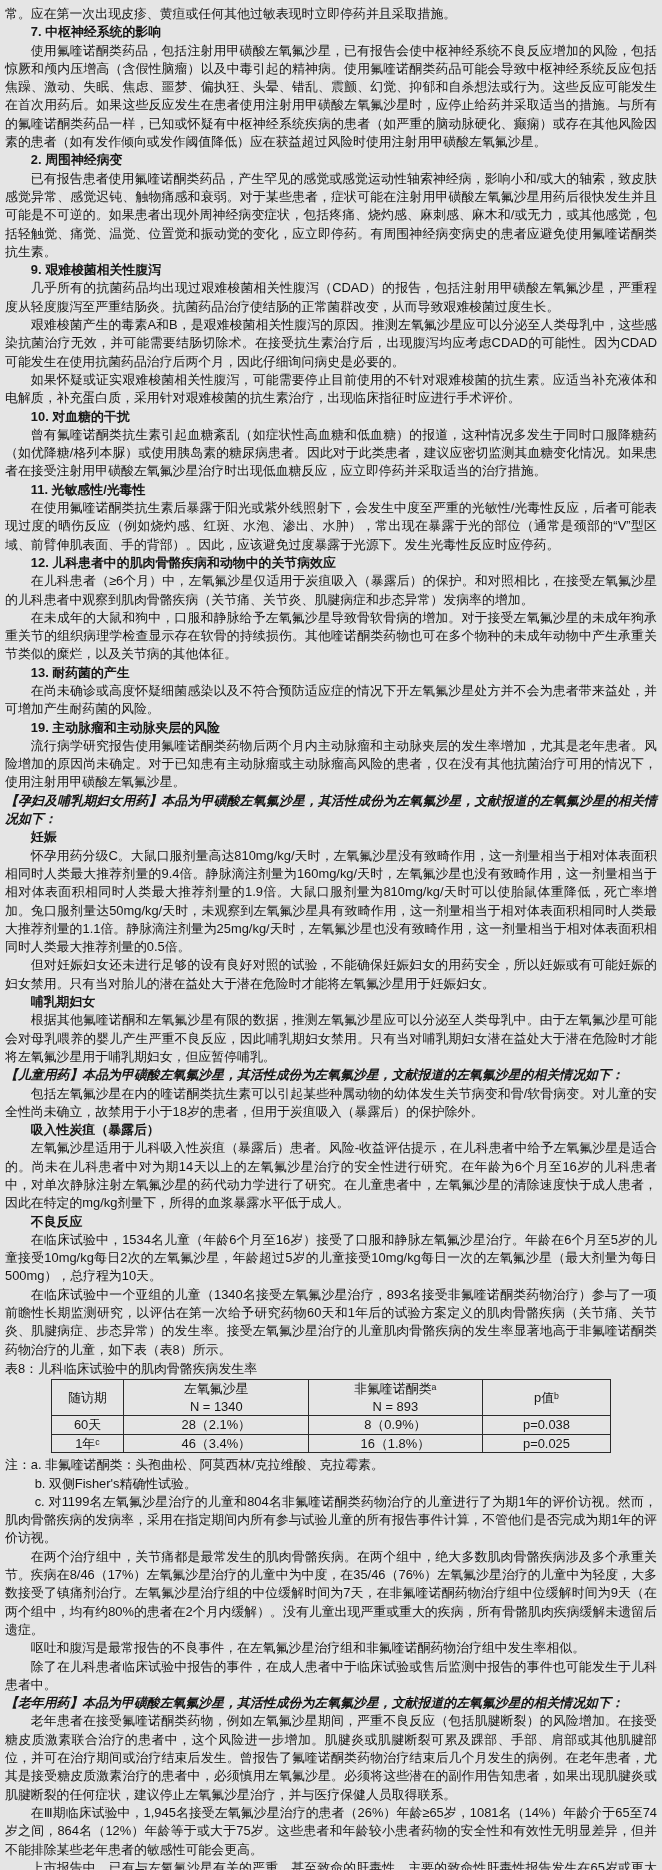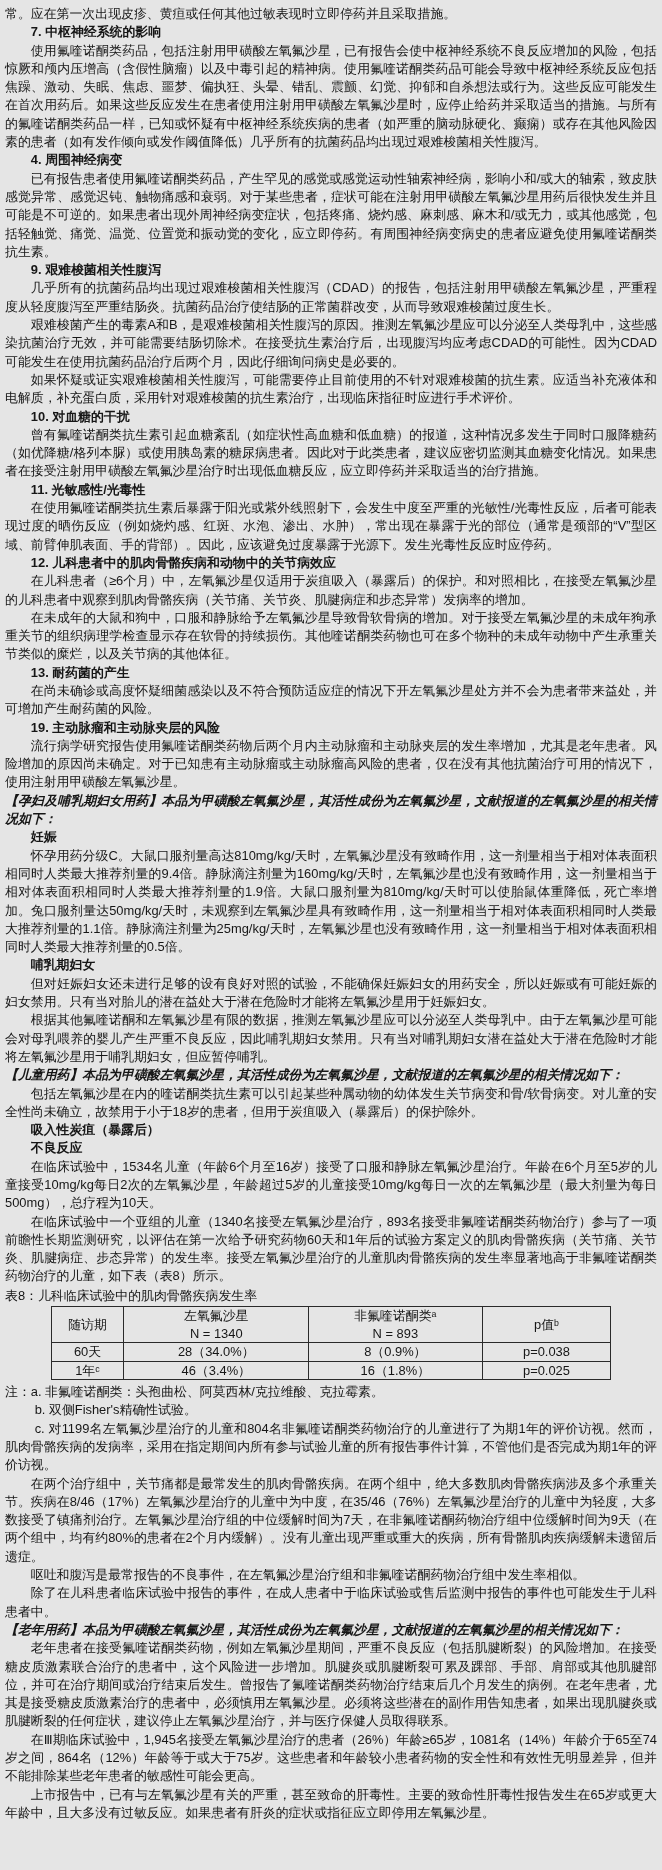--- a/index.html
+++ b/index.html
@@ -43,47 +43,48 @@
   }
   col.c0 { width:13%; } col.c1 { width:33%; } col.c2 { width:31%; } col.c3 { width:23%; }
 </style>
 </head>
 <body>
 
 <div class="page">
   <div class="doc-body">
       <div class="para style-continuation">常。应在第一次出现皮疹、黄疸或任何其他过敏表现时立即停药并且采取措施。</div>
       <div class="para style-heading">7. 中枢神经系统的影响</div>
-      <div class="para style-body">使用氟喹诺酮类药品，包括注射用甲磺酸左氧氟沙星，已有报告会使中枢神经系统不良反应增加的风险，包括惊厥和颅内压增高（含假性脑瘤）以及中毒引起的精神病。使用氟喹诺酮类药品可能会导致中枢神经系统反应包括焦躁、激动、失眠、焦虑、噩梦、偏执狂、头晕、错乱、震颤、幻觉、抑郁和自杀想法或行为。这些反应可能发生在首次用药后。如果这些反应发生在患者使用注射用甲磺酸左氧氟沙星时，应停止给药并采取适当的措施。与所有的氟喹诺酮类药品一样，已知或怀疑有中枢神经系统疾病的患者（如严重的脑动脉硬化、癫痫）或存在其他风险因素的患者（如有发作倾向或发作阈值降低）几乎所有的抗菌药品均出现过艰难梭菌相关性腹泻。</div>
-      <div class="para style-heading">4. 周围神经病变</div>
+      <div class="para style-body">使用氟喹诺酮类药品，包括注射用甲磺酸左氧氟沙星，已有报告会使中枢神经系统不良反应增加的风险，包括惊厥和颅内压增高（含假性脑瘤）以及中毒引起的精神病。使用氟喹诺酮类药品可能会导致中枢神经系统反应包括焦躁、激动、失眠、焦虑、噩梦、偏执狂、头晕、错乱、震颤、幻觉、抑郁和自杀想法或行为。这些反应可能发生在首次用药后。如果这些反应发生在患者使用注射用甲磺酸左氧氟沙星时，应停止给药并采取适当的措施。与所有的氟喹诺酮类药品一样，已知或怀疑有中枢神经系统疾病的患者（如严重的脑动脉硬化、癫痫）或存在其他风险因素的患者（如有发作倾向或发作阈值降低）应在获益超过风险时使用注射用甲磺酸左氧氟沙星。</div>
+      <div class="para style-heading">2. 周围神经病变</div>
       <div class="para style-body">已有报告患者使用氟喹诺酮类药品，产生罕见的感觉或感觉运动性轴索神经病，影响小和/或大的轴索，致皮肤感觉异常、感觉迟钝、触物痛感和衰弱。对于某些患者，症状可能在注射用甲磺酸左氧氟沙星用药后很快发生并且可能是不可逆的。如果患者出现外周神经病变症状，包括疼痛、烧灼感、麻刺感、麻木和/或无力，或其他感觉，包括轻触觉、痛觉、温觉、位置觉和振动觉的变化，应立即停药。有周围神经病变病史的患者应避免使用氟喹诺酮类抗生素。</div>
       <div class="para style-heading">9. 艰难梭菌相关性腹泻</div>
       <div class="para style-body">几乎所有的抗菌药品均出现过艰难梭菌相关性腹泻（CDAD）的报告，包括注射用甲磺酸左氧氟沙星，严重程度从轻度腹泻至严重结肠炎。抗菌药品治疗使结肠的正常菌群改变，从而导致艰难梭菌过度生长。</div>
       <div class="para style-body">艰难梭菌产生的毒素A和B，是艰难梭菌相关性腹泻的原因。推测左氧氟沙星应可以分泌至人类母乳中，这些感染抗菌治疗无效，并可能需要结肠切除术。在接受抗生素治疗后，出现腹泻均应考虑CDAD的可能性。因为CDAD可能发生在使用抗菌药品治疗后两个月，因此仔细询问病史是必要的。</div>
       <div class="para style-body">如果怀疑或证实艰难梭菌相关性腹泻，可能需要停止目前使用的不针对艰难梭菌的抗生素。应适当补充液体和电解质，补充蛋白质，采用针对艰难梭菌的抗生素治疗，出现临床指征时应进行手术评价。</div>
       <div class="para style-heading">10. 对血糖的干扰</div>
       <div class="para style-body">曾有氟喹诺酮类抗生素引起血糖紊乱（如症状性高血糖和低血糖）的报道，这种情况多发生于同时口服降糖药（如优降糖/格列本脲）或使用胰岛素的糖尿病患者。因此对于此类患者，建议应密切监测其血糖变化情况。如果患者在接受注射用甲磺酸左氧氟沙星治疗时出现低血糖反应，应立即停药并采取适当的治疗措施。</div>
       <div class="para style-heading">11. 光敏感性/光毒性</div>
       <div class="para style-body">在使用氟喹诺酮类抗生素后暴露于阳光或紫外线照射下，会发生中度至严重的光敏性/光毒性反应，后者可能表现过度的晒伤反应（例如烧灼感、红斑、水泡、渗出、水肿），常出现在暴露于光的部位（通常是颈部的“V”型区域、前臂伸肌表面、手的背部）。因此，应该避免过度暴露于光源下。发生光毒性反应时应停药。</div>
       <div class="para style-heading">12. 儿科患者中的肌肉骨骼疾病和动物中的关节病效应</div>
       <div class="para style-body">在儿科患者（≥6个月）中，左氧氟沙星仅适用于炭疽吸入（暴露后）的保护。和对照相比，在接受左氧氟沙星的儿科患者中观察到肌肉骨骼疾病（关节痛、关节炎、肌腱病症和步态异常）发病率的增加。</div>
       <div class="para style-body">在未成年的大鼠和狗中，口服和静脉给予左氧氟沙星导致骨软骨病的增加。对于接受左氧氟沙星的未成年狗承重关节的组织病理学检查显示存在软骨的持续损伤。其他喹诺酮类药物也可在多个物种的未成年动物中产生承重关节类似的糜烂，以及关节病的其他体征。</div>
       <div class="para style-heading">13. 耐药菌的产生</div>
       <div class="para style-body">在尚未确诊或高度怀疑细菌感染以及不符合预防适应症的情况下开左氧氟沙星处方并不会为患者带来益处，并可增加产生耐药菌的风险。</div>
       <div class="para style-heading">19. 主动脉瘤和主动脉夹层的风险</div>
       <div class="para style-body">流行病学研究报告使用氟喹诺酮类药物后两个月内主动脉瘤和主动脉夹层的发生率增加，尤其是老年患者。风险增加的原因尚未确定。对于已知患有主动脉瘤或主动脉瘤高风险的患者，仅在没有其他抗菌治疗可用的情况下，使用注射用甲磺酸左氧氟沙星。</div>
       <div class="para style-bracket">【孕妇及哺乳期妇女用药】本品为甲磺酸左氧氟沙星，其活性成份为左氧氟沙星，文献报道的左氧氟沙星的相关情况如下：</div>
       <div class="para style-heading">妊娠</div>
       <div class="para style-body">怀孕用药分级C。大鼠口服剂量高达810mg/kg/天时，左氧氟沙星没有致畸作用，这一剂量相当于相对体表面积相同时人类最大推荐剂量的9.4倍。静脉滴注剂量为160mg/kg/天时，左氧氟沙星也没有致畸作用，这一剂量相当于相对体表面积相同时人类最大推荐剂量的1.9倍。大鼠口服剂量为810mg/kg/天时可以使胎鼠体重降低，死亡率增加。兔口服剂量达50mg/kg/天时，未观察到左氧氟沙星具有致畸作用，这一剂量相当于相对体表面积相同时人类最大推荐剂量的1.1倍。静脉滴注剂量为25mg/kg/天时，左氧氟沙星也没有致畸作用，这一剂量相当于相对体表面积相同时人类最大推荐剂量的0.5倍。</div>
+      <div class="para style-body">但对妊娠妇女还未进行足够的设有良好对照的试验，不能确保妊娠妇女的用药安全，所以妊娠或有可能妊娠的妇女禁用。只有当对胎儿的潜在益处大于潜在危险时才能将左氧氟沙星用于妊娠妇女。</div>
       <div class="para style-heading">哺乳期妇女</div>
-      <div class="para style-body">但对妊娠妇女还未进行足够的设有良好对照的试验，不能确保妊娠妇女的用药安全，所以妊娠或有可能妊娠的妇女禁用。只有当对胎儿的潜在益处大于潜在危险时才能将左氧氟沙星用于妊娠妇女。</div>
       <div class="para style-body">根据其他氟喹诺酮和左氧氟沙星有限的数据，推测左氧氟沙星应可以分泌至人类母乳中。由于左氧氟沙星可能会对母乳喂养的婴儿产生严重不良反应，因此哺乳期妇女禁用。只有当对哺乳期妇女潜在益处大于潜在危险时才能将左氧氟沙星用于哺乳期妇女，但应暂停哺乳。</div>
       <div class="para style-bracket">【儿童用药】本品为甲磺酸左氧氟沙星，其活性成份为左氧氟沙星，文献报道的左氧氟沙星的相关情况如下：</div>
       <div class="para style-body">包括左氧氟沙星在内的喹诺酮类抗生素可以引起某些种属动物的幼体发生关节病变和骨/软骨病变。对儿童的安全性尚未确立，故禁用于小于18岁的患者，但用于炭疽吸入（暴露后）的保护除外。</div>
       <div class="para style-heading">吸入性炭疽（暴露后）</div>
+      <div class="para style-body">左氧氟沙星适用于儿科吸入性炭疽（暴露后）患者。风险-收益评估提示，在儿科患者中给予左氧氟沙星是适合的。尚未在儿科患者中对为期14天以上的左氧氟沙星治疗的安全性进行研究。在年龄为6个月至16岁的儿科患者中，对单次静脉注射左氧氟沙星的药代动力学进行了研究。在儿童患者中，左氧氟沙星的清除速度快于成人患者，因此在特定的mg/kg剂量下，所得的血浆暴露水平低于成人。</div>
       <div class="para style-heading">不良反应</div>
       <div class="para style-body">在临床试验中，1534名儿童（年龄6个月至16岁）接受了口服和静脉左氧氟沙星治疗。年龄在6个月至5岁的儿童接受10mg/kg每日2次的左氧氟沙星，年龄超过5岁的儿童接受10mg/kg每日一次的左氧氟沙星（最大剂量为每日500mg），总疗程为10天。</div>
       <div class="para style-body">在临床试验中一个亚组的儿童（1340名接受左氧氟沙星治疗，893名接受非氟喹诺酮类药物治疗）参与了一项前瞻性长期监测研究，以评估在第一次给予研究药物60天和1年后的试验方案定义的肌肉骨骼疾病（关节痛、关节炎、肌腱病症、步态异常）的发生率。接受左氧氟沙星治疗的儿童肌肉骨骼疾病的发生率显著地高于非氟喹诺酮类药物治疗的儿童，如下表（表8）所示。</div>
       <div class="table-wrap">
         <div class="table-title">表8：儿科临床试验中的肌肉骨骼疾病发生率</div>
         <table class="t8">
           <colgroup>
             <col class="c0">
             <col class="c1">
             <col class="c2">
@@ -95,21 +96,21 @@
               <th>左氧氟沙星
 N = 1340</th>
               <th>非氟喹诺酮类ᵃ
 N = 893</th>
               <th>p值ᵇ</th>
             </tr>
           </thead>
           <tbody>
             <tr>
               <td>60天</td>
-              <td>28（34.0%）</td>
+              <td>28（2.1%）</td>
               <td>8（0.9%）</td>
               <td>p=0.038</td>
             </tr>
             <tr>
               <td>1年ᶜ</td>
               <td>46（3.4%）</td>
               <td>16（1.8%）</td>
               <td>p=0.025</td>
             </tr>
           </tbody>

